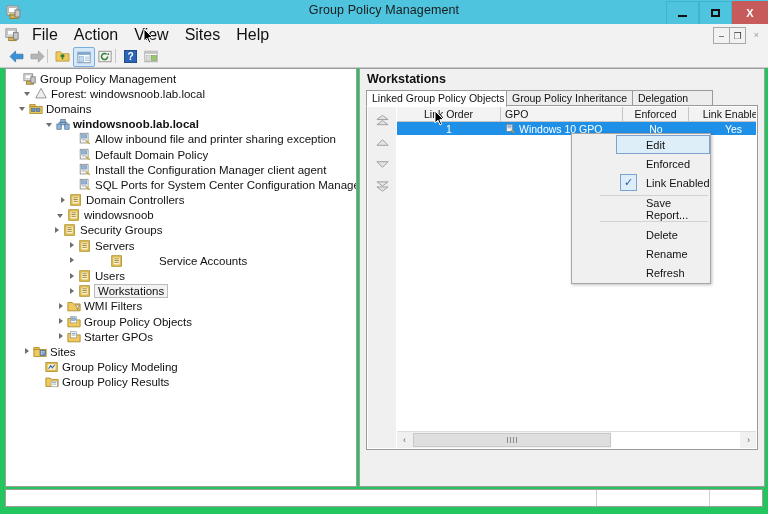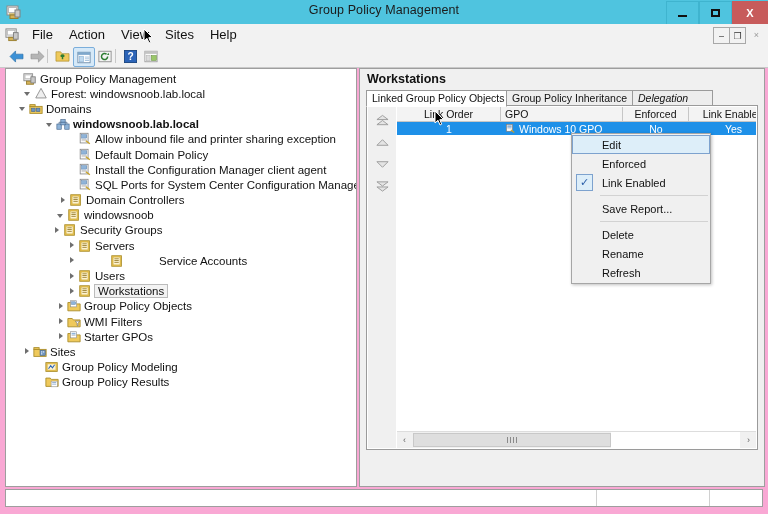--- a/index.html
+++ b/index.html
@@ -3,41 +3,41 @@
 <meta charset="utf-8">
 <style>
   html,body{margin:0;padding:0;}
   body{
     width:768px;height:514px;overflow:hidden;
     font-family:"Liberation Sans", sans-serif;
     font-size:11px;
     background:#4FC4DF;
     -webkit-font-smoothing:antialiased;
   }
-  #app{position:relative;width:768px;height:514px;background:#f9a8d4;}
+  #app{position:relative;width:768px;height:514px;background:#22c55e;}
 
   
   .titlebar{position:absolute;left:0;top:0;width:768px;height:24px;background:#4FC4DF;}
   .title-icon{position:absolute;left:6px;top:4px;width:16px;height:16px;}
   .title-text{
     position:absolute;left:0;top:3px;width:768px;text-align:center;
     font-size:12.5px;color:#1b1b1b;letter-spacing:.1px;
   }
   .wbtns{position:absolute;right:0;top:0;height:24px;display:flex;}
   .wbtn{width:31px;height:22px;margin-top:1px;display:flex;align-items:center;justify-content:center;
         border:1px solid #3FB4CF;background:#4FC4DF;color:#111;font-size:11px;font-weight:bold;}
   .wbtn.close{width:34px;background:#C75B5B;border-color:#C75B5B;color:#fff;}
   .glyph-min{width:9px;height:2px;background:#111;display:block;margin-top:5px;}
   .glyph-max{width:9px;height:8px;border:2px solid #111;display:block;box-sizing:border-box;}
 
   
   .menubar{position:absolute;left:0;top:24px;width:768px;height:21px;background:#F2F2F2;border-bottom:1px solid #DDD;}
   .menubar .mico{position:absolute;left:5px;top:3px;width:15px;height:15px;}
   .menuitems{position:absolute;left:24px;top:0;height:21px;display:flex;align-items:center;}
-  .mi{padding:2px 8px;font-size:13px;color:#111;cursor:default;}
+  .mi{padding:2px 8px;font-size:16px;color:#111;cursor:default;}
   .mdibtns{position:absolute;right:4px;top:3px;display:flex;}
   .mdib{width:15px;height:15px;border:1px solid #A8A8A8;background:#F2F2F2;margin-left:-1px;
         display:flex;align-items:center;justify-content:center;font-size:9px;color:#333;}
   .mdib.x{border:none;background:transparent;color:#9a9a9a;margin-left:3px;}
 
   
   .toolbar{position:absolute;left:0;top:45px;width:768px;height:22px;background:#F2F2F2;border-bottom:1px solid #C9C9C9;}
   .tb{position:absolute;top:2px;width:20px;height:18px;display:flex;align-items:center;justify-content:center;}
   .tb.sel{border:1px solid #7BAEDB;background:#D6E9F8;border-radius:2px;}
   .tsep{position:absolute;top:4px;width:1px;height:14px;background:#C8C8C8;}
@@ -82,21 +82,21 @@
           font-size:9px;color:#606060;background:#F0F0F0;}
   .sthumb{position:absolute;left:16px;top:1px;width:198px;height:14px;background:#DEDEDE;border:1px solid #C8C8C8;box-sizing:border-box;
           display:flex;align-items:center;justify-content:center;}
   .strack{position:absolute;left:214px;right:16px;top:0;height:16px;background:#FFF;}
   .grip{width:1px;height:6px;background:#8A8A8A;margin:0 1px;display:inline-block;}
 
   
   .ctxmenu{position:absolute;left:571px;top:133px;width:138px;background:#F0F0F0;border:1px solid #A6A6A6;z-index:50;
            box-shadow:1px 1px 3px rgba(0,0,0,.25);padding:1px 0;}
   .ctxgutter{position:absolute;left:1px;top:1px;width:24px;bottom:1px;background:#F0F0F0;}
-  .ctxitem{position:relative;height:19px;display:flex;align-items:center;font-size:11px;color:#111;cursor:default;z-index:2;}
+  .ctxitem{position:relative;height:19px;display:flex;align-items:center;font-size:11px;color:#111;cursor:default;z-index:2;margin-left:44px;}
   .ctxitem .clabel{margin-left:30px;}
   .ctxitem.hover{background:#DDEEF9;border:1px solid #7DA2CE;box-sizing:border-box;}
   .ctxitem.hover .clabel{margin-left:29px;}
   .ctxsep{height:1px;margin:3px 2px 3px 28px;background:#D2D2D2;position:relative;z-index:2;}
   .ckbox{position:absolute;left:4px;top:1px;width:17px;height:17px;border:1px solid #7DA2CE;background:#DDEEF9;
          box-sizing:border-box;display:flex;align-items:center;justify-content:center;color:#2A5DA8;font-size:11px;z-index:3;}
 
   
   .statusbar{position:absolute;left:5px;top:489px;width:758px;height:18px;background:#FFF;border:1px solid #9E9E9E;box-sizing:border-box;}
   .sseg{position:absolute;top:0;bottom:0;width:1px;background:#D0D0D0;}
@@ -364,32 +364,32 @@
               <rect x="5" y="5" width="5" height="1" fill="#9A7F2E"></rect>
               <rect x="5" y="7" width="5" height="1" fill="#9A7F2E"></rect>
               <rect x="5" y="9" width="5" height="1" fill="#9A7F2E"></rect>
             </svg></span>
           <span class="tlabel">Workstations</span>
         </div>
         <div class="trow" style="padding-left: 50px;">
           <span class="exp closed"></span>
           <span class="ticon"><svg width="14" height="14" viewBox="0 0 16 16">
               <path d="M1 4 L6 4 L7.2 5.6 L15 5.6 L15 13.5 L1 13.5 Z" fill="#EFC95B" stroke="#A98B28"></path>
+              <path d="M9.5 7 L14.5 7 L12.5 9.5 L12.5 12.5 L11.5 11.8 L11.5 9.5 Z" fill="#FFF" stroke="#6E6E6E" stroke-width=".7"></path>
+            </svg></span>
+          <span class="tlabel">WMI Filters</span>
+        </div>
+        <div class="trow" style="padding-left: 50px;">
+          <span class="exp closed"></span>
+          <span class="ticon"><svg width="14" height="14" viewBox="0 0 16 16">
+              <path d="M1 4 L6 4 L7.2 5.6 L15 5.6 L15 13.5 L1 13.5 Z" fill="#EFC95B" stroke="#A98B28"></path>
               <rect x="4" y="2" width="7" height="7" fill="#FFF" stroke="#8A8A8A" stroke-width=".7"></rect>
               <rect x="5.2" y="3.2" width="4.6" height="3" fill="#8FB4D9" stroke="#4C74A0" stroke-width=".5"></rect>
             </svg></span>
           <span class="tlabel">Group Policy Objects</span>
-        </div>
-        <div class="trow" style="padding-left: 50px;">
-          <span class="exp closed"></span>
-          <span class="ticon"><svg width="14" height="14" viewBox="0 0 16 16">
-              <path d="M1 4 L6 4 L7.2 5.6 L15 5.6 L15 13.5 L1 13.5 Z" fill="#EFC95B" stroke="#A98B28"></path>
-              <path d="M9.5 7 L14.5 7 L12.5 9.5 L12.5 12.5 L11.5 11.8 L11.5 9.5 Z" fill="#FFF" stroke="#6E6E6E" stroke-width=".7"></path>
-            </svg></span>
-          <span class="tlabel">WMI Filters</span>
         </div>
         <div class="trow" style="padding-left: 50px;">
           <span class="exp closed"></span>
           <span class="ticon"><svg width="14" height="14" viewBox="0 0 16 16">
               <path d="M1 4 L6 4 L7.2 5.6 L15 5.6 L15 13.5 L1 13.5 Z" fill="#EFC95B" stroke="#A98B28"></path>
               <rect x="4" y="2" width="7" height="7" fill="#FFF" stroke="#8A8A8A" stroke-width=".7"></rect>
               <rect x="5.2" y="3.2" width="4.6" height="2" fill="#8FB4D9"></rect>
               <rect x="5.2" y="6" width="4.6" height=".8" fill="#BBB"></rect>
             </svg></span>
           <span class="tlabel">Starter GPOs</span>
@@ -427,21 +427,21 @@
         </div>
       </div>
   </div>
 
   <div class="rightpane">
     <div class="rp-title">Workstations</div>
 
     <div class="tabstrip" id="tabstrip">
         <div class="tab active" style="left: 0px; width: 141px;">Linked Group Policy Objects</div>
         <div class="tab" style="left: 140px; width: 127px;">Group Policy Inheritance</div>
-        <div class="tab" style="left: 266px; width: 81px; font-style: italic;">Delegation</div>
+        <div class="tab" style="left: 266px; width: 81px;">Delegation</div>
       </div>
     <div class="tabline"></div>
 
     <div class="listhost">
 
       <div class="ordercol" id="order-col">
           <div class="obtn" style="top: 6px;">
             <span><svg width="15" height="13" viewBox="0 0 16 14">
                 <path d="M8 1.5 L14 6 L2 6 Z" fill="#E4E4E4" stroke="#9A9A9A"></path>
                 <path d="M8 7 L14 11.5 L2 11.5 Z" fill="#E4E4E4" stroke="#9A9A9A"></path>

